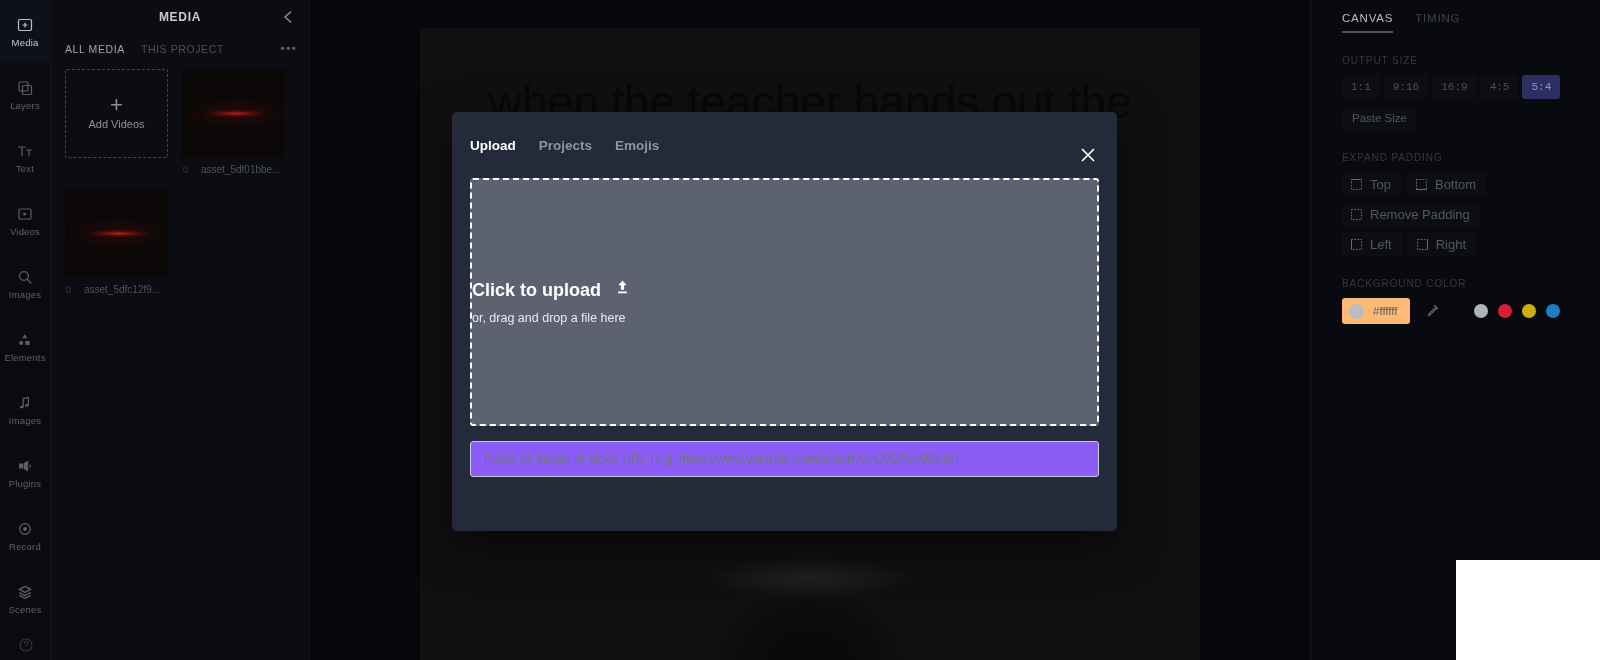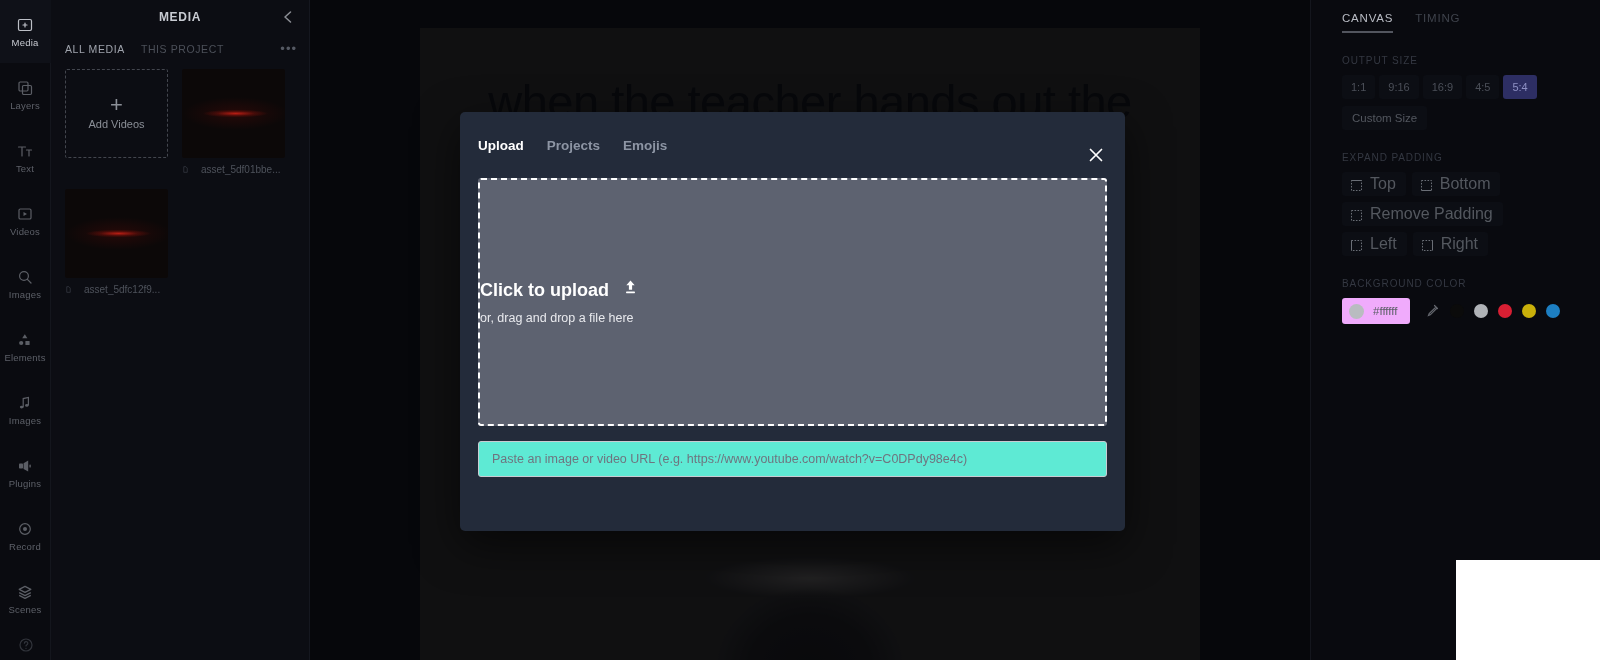--- a/index.html
+++ b/index.html
@@ -165,63 +165,62 @@
     background: #090a0f; border-left: 1px solid #14161d;
     padding: 0 18px;
   }
   #right-tabs { display: flex; gap: 22px; padding: 12px 0 0 13px; }
   .rtab { font-size: 11.5px; letter-spacing: .8px; color: #3f434c; cursor: pointer; padding-bottom: 7px; }
   .rtab.active { color: #b9bcc4; border-bottom: 2px solid #52555e; }
   .sect-title {
     font-size: 10px; letter-spacing: .9px; color: #343842;
     margin: 22px 0 9px 13px;
   }
-  #ratio-row { display: flex; gap: 4px; margin-left: 13px; }
+  #ratio-row { display: flex; gap: 4px; margin-left: 13px; font-family: Liberation Mono, monospace; }
   .ratio {
     min-width: 33px; height: 24px; padding: 0 9px;
     display: flex; align-items: center; justify-content: center;
     font-size: 11px; color: #4b4f58; border-radius: 3px; cursor: pointer;
     background: #0c0e14;
   }
   .ratio.active { background: #2d2e63; color: #8e90c4; }
   #custom-size {
     margin: 7px 0 0 13px; display: inline-flex; align-items: center;
     height: 24px; padding: 0 10px; border-radius: 3px;
     background: #0c0e14; font-size: 11.5px; color: #53575f; cursor: pointer;
   }
   .pad-row { display: flex; gap: 6px; margin-left: 13px; margin-bottom: 6px; }
   .pad-btn {
     display: flex; align-items: center; gap: 7px;
     height: 24px; padding: 0 10px 0 8px; border-radius: 3px;
-    background: #0c0e14; font-size: 16px; color: #54585f; cursor: pointer;
+    background: #0c0e14; font-size: 13px; color: #54585f; cursor: pointer;
   }
   .pad-ico { width: 13px; height: 13px; flex: 0 0 auto; }
   #bg-row { display: flex; align-items: center; gap: 0; margin-left: 13px; }
   #bg-chip {
     display: flex; align-items: center; gap: 9px;
     height: 26px; padding: 0 12px 0 7px; border-radius: 3px;
-    background: #f0abfc; cursor: pointer;
+    background: #fdba74; cursor: pointer;
   }
   #bg-dot { width: 15px; height: 15px; border-radius: 50%; background: #b9bcc0; }
   #bg-hex { font-size: 11.5px; color: #5a5e66; }
   #eyedrop { margin-left: 14px; width: 16px; height: 16px; cursor: pointer; opacity: .62; }
   .sw { width: 14px; height: 14px; border-radius: 50%; margin-left: 10px; cursor: pointer; }
 
   #white-panel {
     position: absolute; right: 0; bottom: 0; width: 144px; height: 100px;
     background: #ffffff;
   }
 
   
   #modal {
     position: absolute; left: 452px; top: 112px; width: 665px; height: 419px;
     background: #232b3a; border-radius: 5px;
     box-shadow: 0 14px 44px rgba(0,0,0,.55);
     padding: 0 18px;
-    margin-left: 8px;
   }
   #modal-tabs { display: flex; align-items: center; gap: 23px; height: 66px; padding-left: 0; }
   .mdtab { font-size: 13.5px; font-weight: bold; color: #8d95a4; cursor: pointer; }
   .mdtab.active { color: #ffffff; }
   #modal-close {
     position: absolute; right: 18px; top: 32px;
     width: 22px; height: 22px; cursor: pointer;
   }
   #dropzone {
     height: 248px; border: 2px dashed #ffffff; border-radius: 3px;
@@ -229,21 +228,21 @@
     display: flex; flex-direction: column; align-items: flex-start; justify-content: center;
     cursor: pointer;
   }
   #dz-main {
     display: flex; align-items: center; gap: 13px;
     font-size: 18px; font-weight: bold; color: #ffffff;
   }
   #dz-sub { margin-top: 10px; font-size: 12.5px; color: #e9eaee; }
   #url-input {
     margin-top: 15px; width: 100%; height: 36px;
-    background: #5eead4; border: 1px solid #c9ccd2; border-radius: 3px;
+    background: #8b5cf6; border: 1px solid #c9ccd2; border-radius: 3px;
     padding: 0 13px; font-size: 12.5px; color: #2a2f3a;
     font-family: "Liberation Sans", sans-serif;
   }
   #url-input::placeholder { color: #6f747f; }
   #provider-row { display: flex; gap: 4px; margin-top: 11px; }
   .prov {
     flex: 1; height: 27px; border-radius: 3px; background: #2d3545;
     display: flex; align-items: center; justify-content: center; gap: 9px;
     font-size: 12.5px; font-weight: bold; color: #ffffff; cursor: pointer;
   }
@@ -440,21 +439,21 @@
     </div>
 
     <div class="sect-title">OUTPUT SIZE</div>
     <div id="ratio-row">
       <span class="ratio">1:1</span>
       <span class="ratio">9:16</span>
       <span class="ratio">16:9</span>
       <span class="ratio">4:5</span>
       <span class="ratio active">5:4</span>
     </div>
-    <div id="custom-size">Custom Size</div>
+    <div id="custom-size">Paste Size</div>
 
     <div class="sect-title">EXPAND PADDING</div>
     <div class="pad-row">
       <span class="pad-btn">
         <span class="pad-ico">
           <svg viewBox="0 0 13 13" width="13" height="13" fill="none" stroke="#6a6e76" stroke-width="1">
               <rect x="1.5" y="1.5" width="10" height="10" stroke-dasharray="1.6 1.4"></rect>
               <path d="M1.5 1.5h10" stroke-dasharray="0"></path>
             </svg>
         </span>

